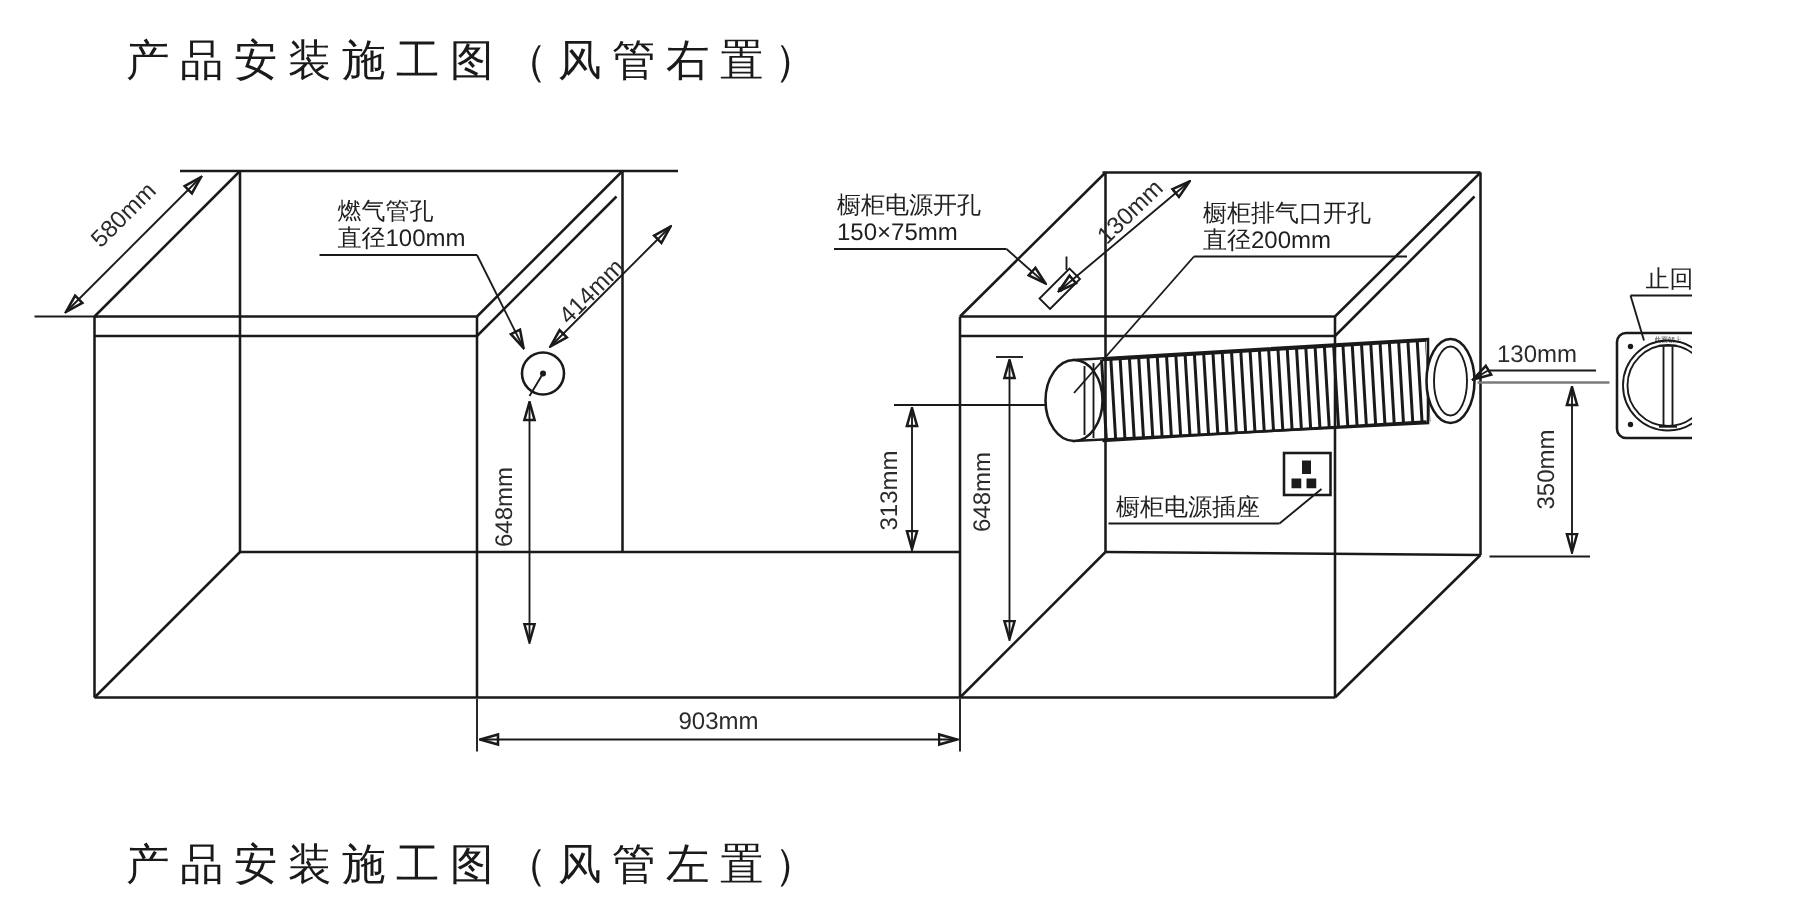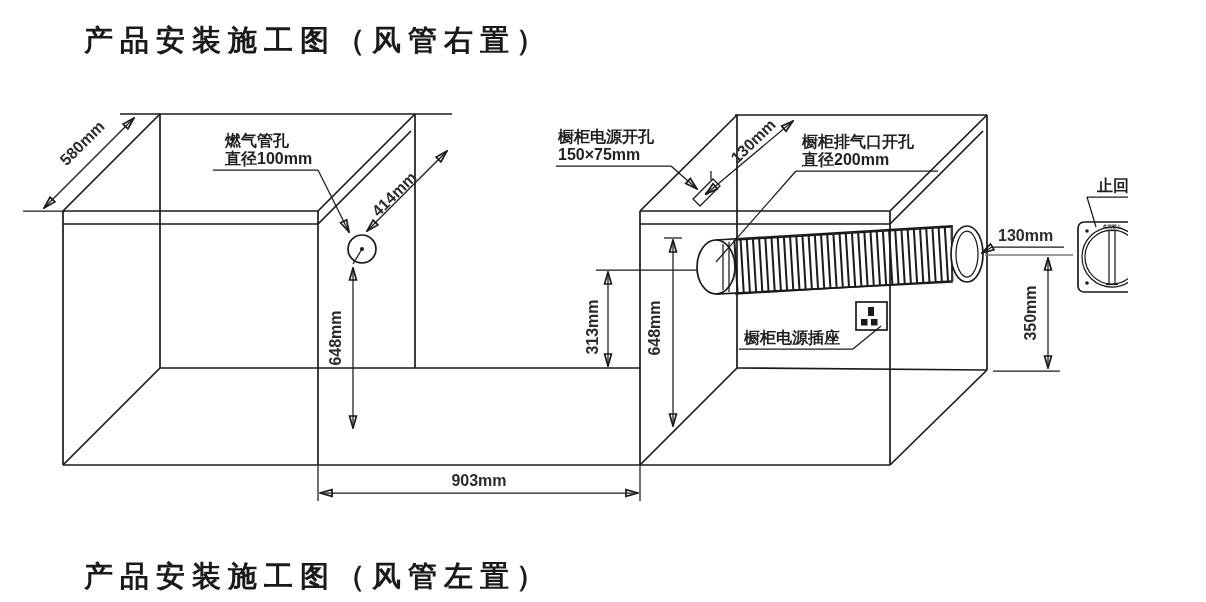--- a/index.html
+++ b/index.html
@@ -1,16 +1,16 @@
 <!DOCTYPE html>
 <html><head>
 <meta charset="utf-8">
 <style>
   html,body{margin:0;padding:0;background:#ffffff;}
-  .stage{position:relative;width:1128px;height:602px;background:#ffffff;overflow:hidden;font-weight:bold;}
+  .stage{position:relative;width:1128px;height:602px;background:#ffffff;overflow:hidden;}
   svg{display:block;}
   svg line, svg path, svg polygon, svg rect, svg circle, svg ellipse, svg polyline{
     stroke:#1a1a1a; fill:none; stroke-width:1.7; stroke-linecap:butt;
   }
   .thin{stroke-width:1.25;}
   .ref{stroke:#7a7a7a;stroke-width:1.6;}
   .fillw{fill:#ffffff;}
   .fillb{fill:#1a1a1a;stroke:none;}
   text{
     font-family:"Liberation Sans","DejaVu Sans",sans-serif;

